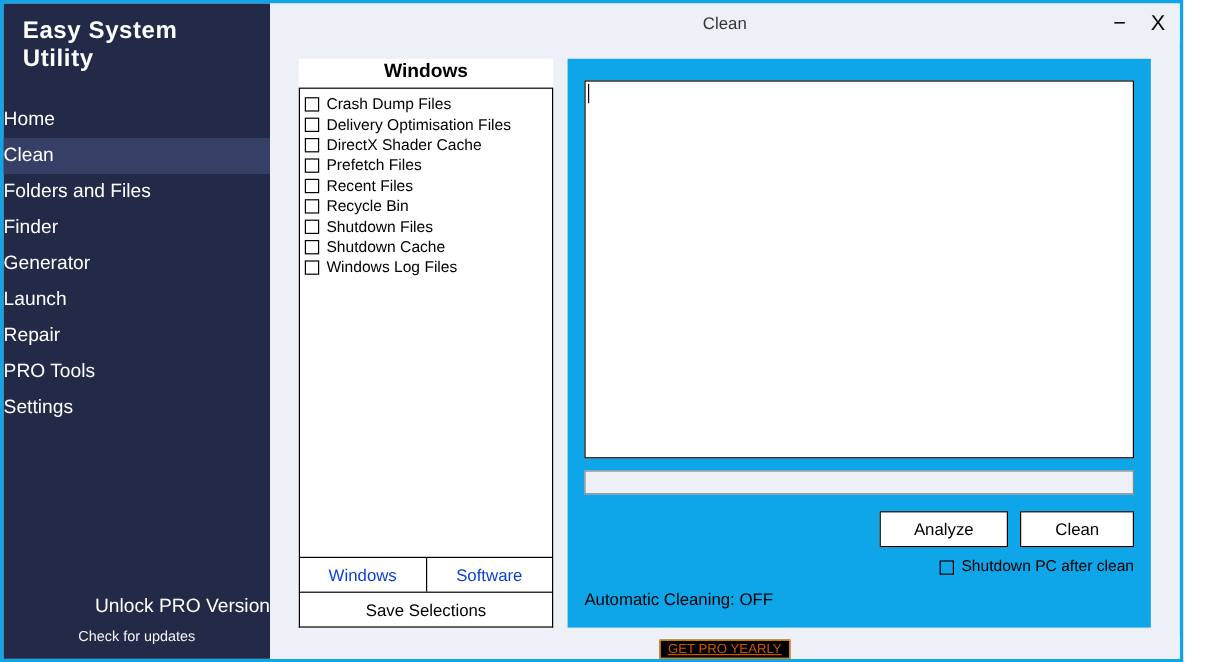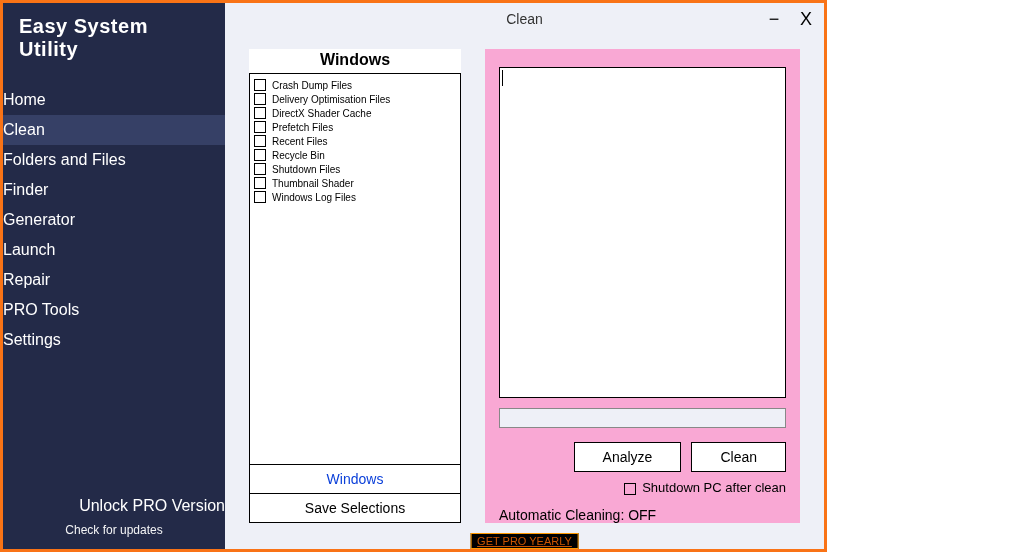--- a/index.html
+++ b/index.html
@@ -1,18 +1,18 @@
 <!DOCTYPE html>
 <html><head>
 <meta charset="utf-8">
 <style>
   * { box-sizing: border-box; margin: 0; padding: 0; }
   body { font-family: "Segoe UI", Arial, sans-serif; background: #fff; }
   .app {
-    width: 827px; height: 552px; border: 3px solid #f97316;
+    width: 986px; height: 552px; border: 3px solid #0ea5e9;
     display: flex; flex-direction: column; position: relative; background: #f0f0f6;
   }
   .row { display: flex; flex: 1; min-height: 0; }
   .sidebar {
     width: 222px; background: #232a48; color: #fff;
     display: flex; flex-direction: column; padding-top: 6px;
   }
   .sidebar .title { font-size: 20px; font-weight: 600; padding: 6px 16px 24px; letter-spacing: .5px; }
   .nav { display: flex; flex-direction: column; }
   .nav-item {
@@ -24,33 +24,33 @@
   .sidebar .updates { text-align: center; font-size: 12px; padding: 0 0 12px; opacity: .95; }
 
   .main { flex: 1; display: flex; flex-direction: column; background: #eef0f7; }
   .titlebar {
     height: 32px; display: flex; align-items: center; position: relative;
     background: #eef0f7;
   }
   .titlebar .page-title { position:absolute; left:50%; transform: translateX(-50%); font-size: 14px; color:#333; }
   .titlebar .win-controls { position: absolute; right: 6px; display: flex; gap: 8px; }
   .win-btn { width: 24px; height: 24px; display:flex; align-items:center; justify-content:center; font-size: 18px; cursor:pointer; }
-  .content { flex:1; display:flex; gap:24px; padding: 14px 24px 6px 24px; min-height:0; }
+  .content { flex:1; display:flex; gap:12px; padding: 14px 24px 6px 24px; min-height:0; }
 
   .panel-left { width: 212px; display:flex; flex-direction:column; background:#fff; }
   .panel-left .heading { font-weight: bold; text-align:center; font-size:16px; padding:2px 0 4px; }
   .checklist { flex:1; border:1px solid #000; padding:4px 4px; overflow:auto; background:#fff; }
-  .check-row { display:flex; align-items:center; gap:6px; font-size:10px; padding:1px 0; cursor:pointer; }
+  .check-row { display:flex; align-items:center; gap:6px; font-size:13px; padding:1px 0; cursor:pointer; }
   .check-row .box { width:12px; height:12px; border:1px solid #000; flex:0 0 auto; }
   .tab-row { display:flex; border:1px solid #000; border-top:none; }
   .tab-btn { flex:1; text-align:center; padding:6px 0; font-size:14px; color:#0a3fd9; cursor:pointer; }
   .tab-btn + .tab-btn { border-left:1px solid #000; }
   .save-row { border:1px solid #000; border-top:none; text-align:center; padding:6px 0; font-size:14px; cursor:pointer; }
 
-  .panel-right { flex:1; display:flex; flex-direction:column; background:#f9a8d4; padding:18px 14px 0; }
+  .panel-right { flex:1; display:flex; flex-direction:column; background:#0ea5e9; padding:18px 14px 16px; }
   .output-box { flex:1; border:1px solid #000; background:#fff; position:relative; }
   .caret { position:absolute; left:2px; top:2px; width:1px; height:16px; background:#000; }
   .progress { height:20px; border:1px solid #888; background:#eef0f7; margin-top:10px; }
   .btn-row { display:flex; justify-content:flex-end; gap:10px; margin-top:14px; }
   .btn { border:1px solid #000; background:#fff; padding:6px 28px; font-size:14px; cursor:pointer; }
   .shutdown-row { display:flex; justify-content:flex-end; align-items:flex-end; gap:6px; margin-top:8px; font-size:13px; }
   .shutdown-row .box { width:12px; height:12px; border:1px solid #000; }
   .auto-row { margin-top:12px; font-size:14px; }
 
   .footer { height:20px; position:relative; background:#eef0f7; }
@@ -117,29 +117,30 @@
               <div class="check-row">
                 <span class="box"></span>
                 <span>Recycle Bin</span>
               </div>
               <div class="check-row">
                 <span class="box"></span>
                 <span>Shutdown Files</span>
               </div>
               <div class="check-row">
                 <span class="box"></span>
-                <span>Thumbnail Shader</span>
+                <span>Shutdown Cache</span>
               </div>
               <div class="check-row">
                 <span class="box"></span>
                 <span>Windows Log Files</span>
               </div>
             </div>
           <div class="tab-row">
             <div class="tab-btn">Windows</div>
+            <div class="tab-btn">Software</div>
           </div>
           <div class="save-row">Save Selections</div>
         </div>
         <div class="panel-right">
           <div class="output-box">
             <div class="caret"></div>
           </div>
           <div class="progress"></div>
           <div class="btn-row">
             <div class="btn">Analyze</div>

